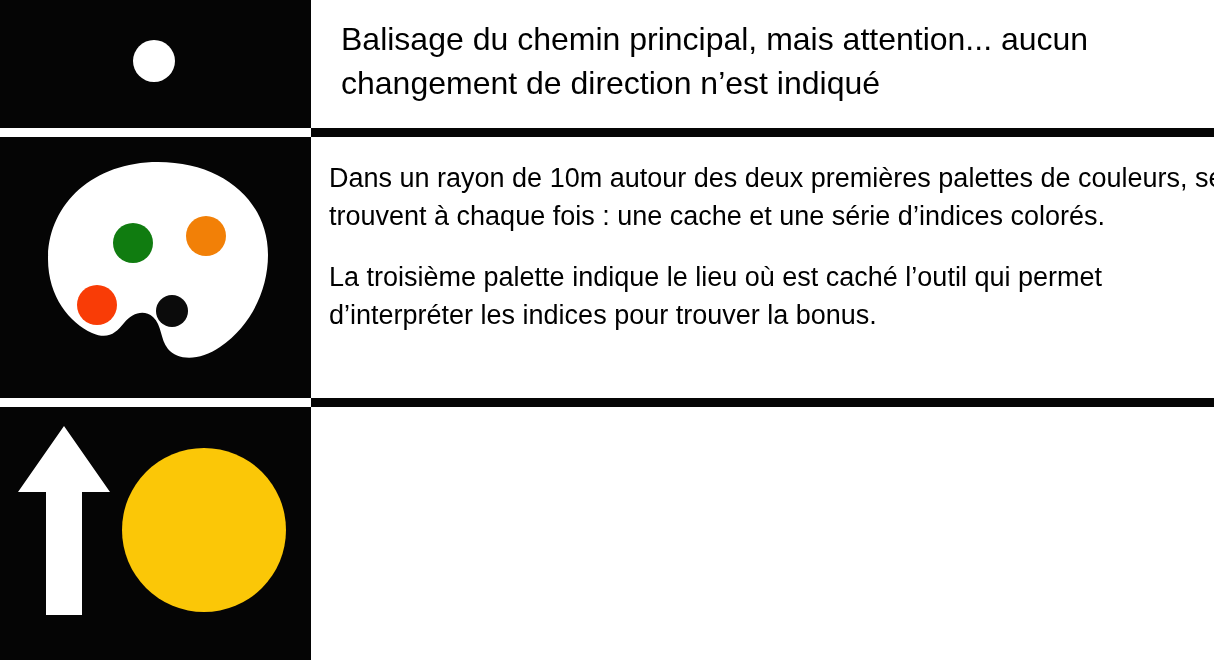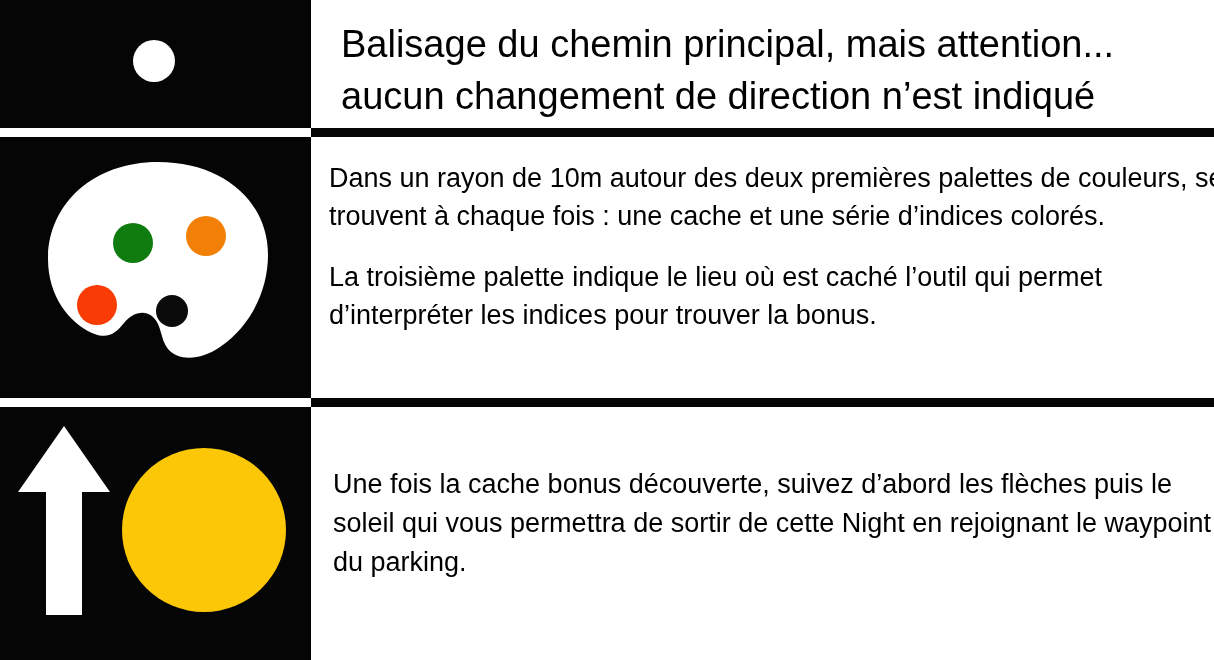--- a/index.html
+++ b/index.html
@@ -53,21 +53,21 @@
     border-radius: 50%;
     background: #ffffff;
   }
 
   
   .r1-text {
     position: absolute;
     left: 30px;
     top: 18px;
     width: 860px;
-    font-size: 38px;
+    font-size: 32px;
     line-height: 1.37;
     color: #000000;
   }
 
   
   .palette-wrap {
     position: absolute;
     left: 40px;
     top: 20px;
     width: 235px;
@@ -188,18 +188,15 @@
 
   <div class="row row-3">
     <div class="icon-cell">
       <div class="arrow-wrap">
         <svg viewBox="0 0 100 197" width="100" height="197" aria-hidden="true">
           <polygon points="50,4 96,70 68,70 68,193 32,193 32,70 4,70" fill="#ffffff"></polygon>
         </svg>
       </div>
       <div class="sun-dot"></div>
     </div>
-    <div class="text-cell">
-      <div class="r3-text">Une fois la cache bonus découverte, suivez d’abord les flèches puis le soleil qui vous permettra de sortir de cette Night en rejoignant le waypoint du parking.</div>
-    </div>
   </div>
 
 </div>
 
 </body></html>

